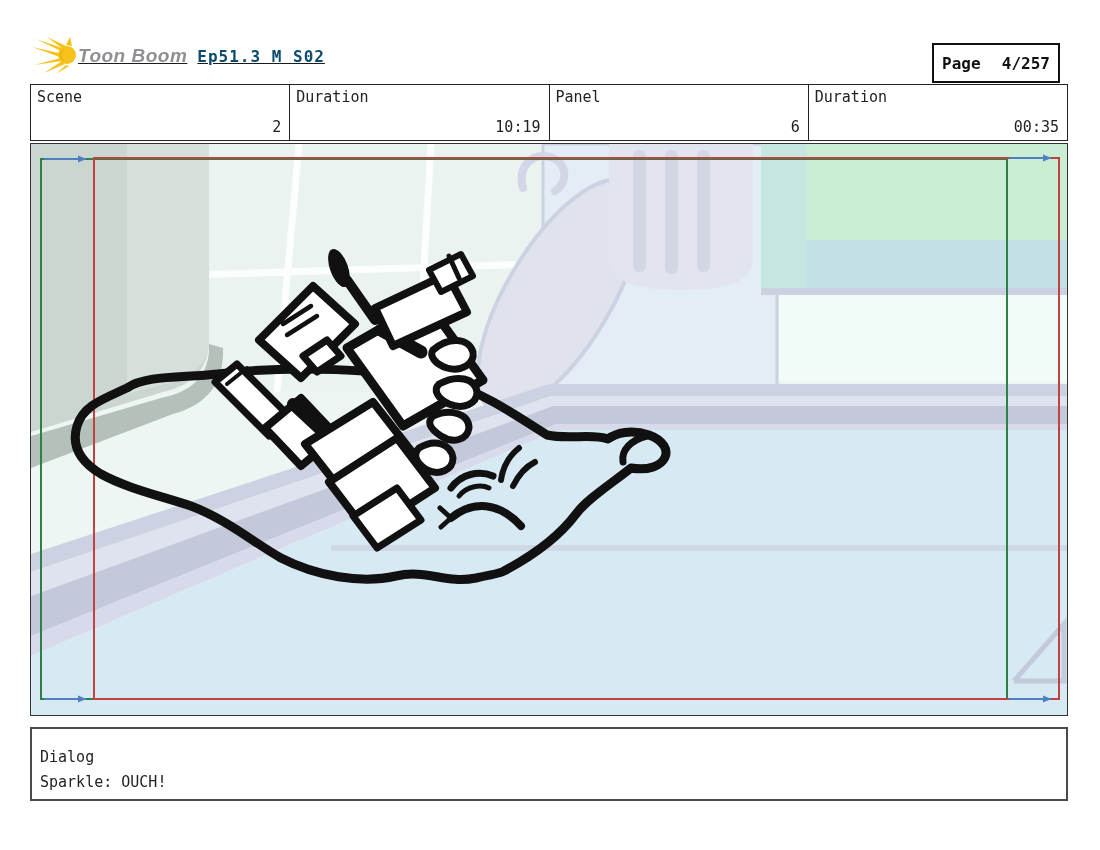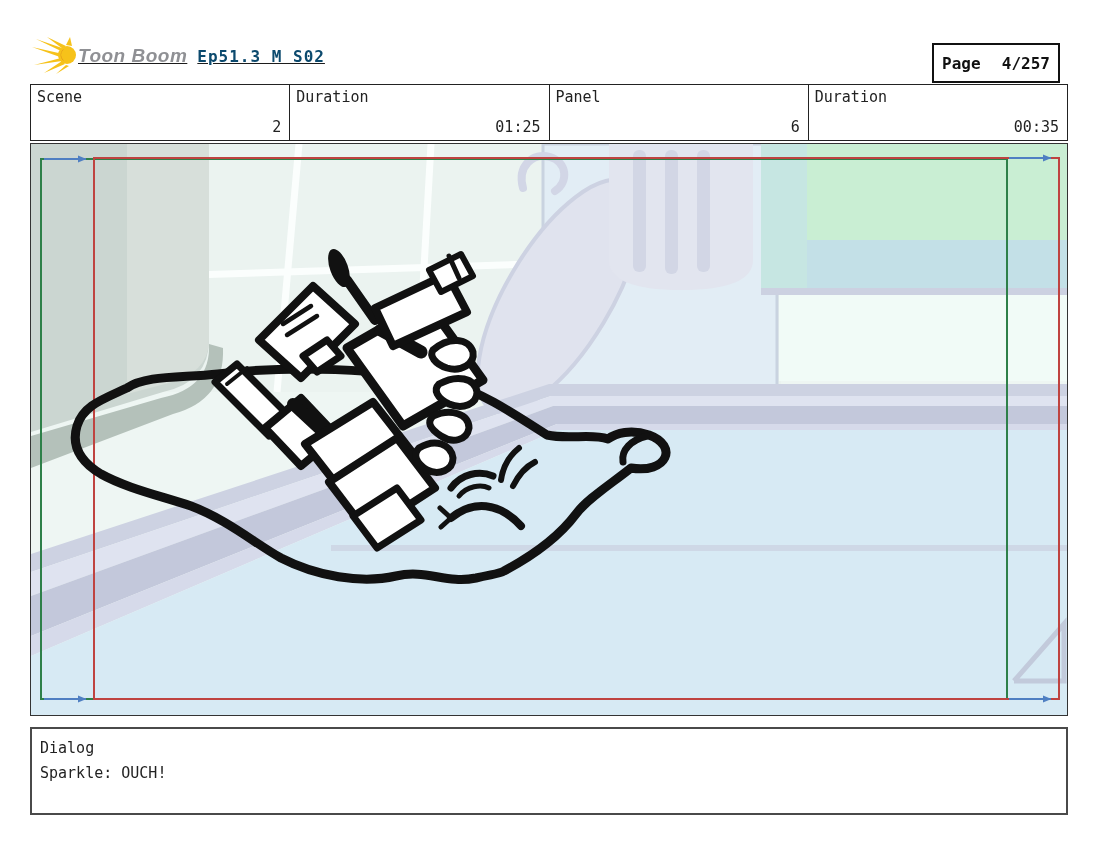--- a/index.html
+++ b/index.html
@@ -14,21 +14,21 @@
 
   .itable { position:absolute; left:30px; top:84px; width:1038px; height:57px; border:1px solid #222; display:flex; background:#fff; }
   .cell { flex:1; position:relative; border-left:1px solid #222; font-size:15px; color:#222; }
   .cell:first-child { border-left:none; }
   .cell .lab { position:absolute; left:6px; top:3px; }
   .cell .val { position:absolute; right:8px; bottom:4px; }
 
   .panel { position:absolute; left:30px; top:143px; width:1038px; height:573px; border:1px solid #333; background:#eef6f3; }
   .panel svg { display:block; width:100%; height:100%; }
 
-  .dlg { position:absolute; left:30px; top:727px; width:1038px; height:88px; border:2px solid #4a4a4a; padding:7px 8px; font-size:15px; line-height:25px; color:#222; background:#fff; }
+  .dlg { position:absolute; left:30px; top:727px; width:1038px; height:74px; border:2px solid #4a4a4a; padding:16px 8px; font-size:15px; line-height:25px; color:#222; background:#fff; }
 </style>
 </head>
 <body>
 
 <div class="hdr">
   <div class="logo">
     <svg width="46" height="38" viewBox="0 0 46 38">
       <g fill="#f6c21a">
         <path d="M33 17 L2 10 L30 20 Z"></path>
         <path d="M31 14 L6 2 L32 11 Z"></path>
@@ -50,21 +50,21 @@
   </div>
 </div>
 
 <div class="itable">
   <div class="cell">
     <span class="lab">Scene</span>
     <span class="val">2</span>
   </div>
   <div class="cell">
     <span class="lab">Duration</span>
-    <span class="val">01:25</span>
+    <span class="val">10:19</span>
   </div>
   <div class="cell">
     <span class="lab">Panel</span>
     <span class="val">6</span>
   </div>
   <div class="cell">
     <span class="lab">Duration</span>
     <span class="val">00:35</span>
   </div>
 </div>

